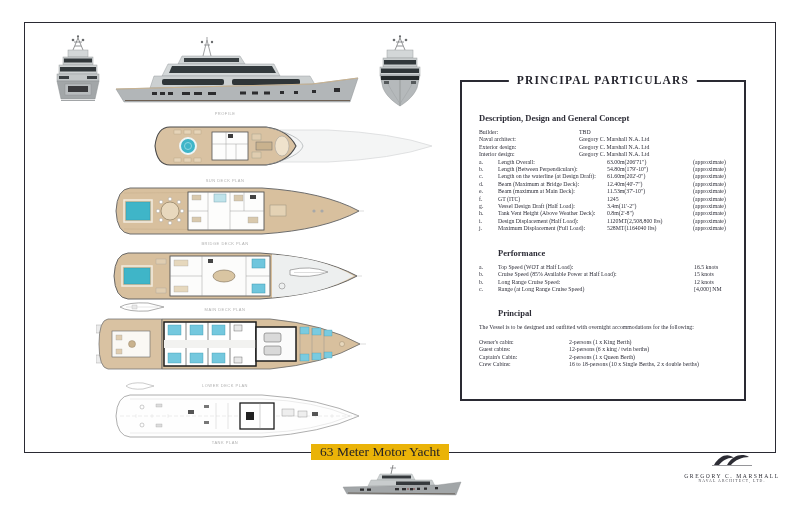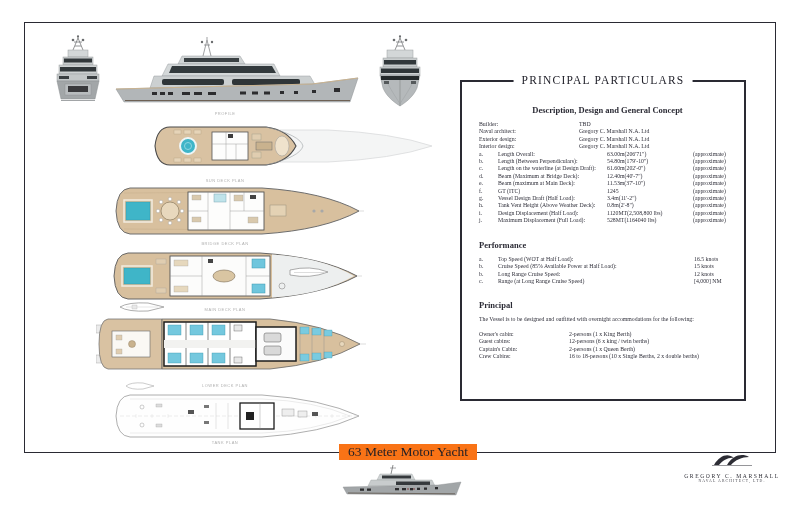--- a/index.html
+++ b/index.html
@@ -1,29 +1,29 @@
 <!DOCTYPE html>
 <html><head>
 <meta charset="utf-8">
 <style>
   html,body{margin:0;padding:0;background:#fff;}
   #page{position:relative;width:800px;height:518px;background:#ffffff;overflow:hidden;
         font-family:"Liberation Serif","DejaVu Serif",serif;color:#2f2f3a;}
   
   .frame{position:absolute;left:24px;top:22px;width:750px;height:429px;border:1.5px solid #2a2a33;}
-  .footer-title{position:absolute;left:408px;top:444px;transform:translateX(-50%);
-        background:#f97316;padding:0 9px;font-size:13.5px;white-space:nowrap;z-index:3;color:#1e1e26;}
+  .footer-title{position:absolute;left:380px;top:444px;transform:translateX(-50%);
+        background:#eab308;padding:0 9px;font-size:13.5px;white-space:nowrap;z-index:3;color:#1e1e26;}
   
   .pp-box{position:absolute;left:460px;top:80px;width:282px;height:317px;border:2px solid #2a2a33;background:#fff;}
   .pp-title{position:absolute;top:-8px;left:50%;transform:translateX(-50%);background:#fff;
-        padding:0 8px;font-size:11.5px;letter-spacing:1.2px;white-space:nowrap;color:#23232c;}
+        padding:0 8px;font-size:11.5px;letter-spacing:1.2px;white-space:nowrap;color:#23232c;font-weight:bold;}
   .pp-content{padding:13px 8px 0 17px;}
   .pp-content h3{font-size:8.5px;font-weight:bold;margin:10px 0 6px 0;color:#2b2b35;}
-  .pp-content h3.first{margin-top:10px;text-align:center;}
-  .pp-content h3.gap{margin-top:15px;}
+  .pp-content h3.first{margin-top:18px;}
+  .pp-content h3.gap{margin-top:15px;margin-left:19px;}
   .row{display:flex;font-size:5.8px;line-height:7.4px;}
   .row span{display:block;}
   .c-lbl{width:100px;} .c-val{flex:1;}
   .d-idx{width:19px;} .d-lbl{width:109px;} .d-val{width:86px;} .d-note{flex:1;}
   .p-idx{width:19px;} .p-lbl{width:196px;} .p-val{flex:1;}
   .m-lbl{width:90px;} .m-val{flex:1;}
   .intro{font-size:5.8px;line-height:7.4px;margin:2px 0 7px 0;width:228px;}
   
   .draw{position:absolute;}
   .cap{position:absolute;font-size:4px;letter-spacing:.5px;color:#b0b0b0;

